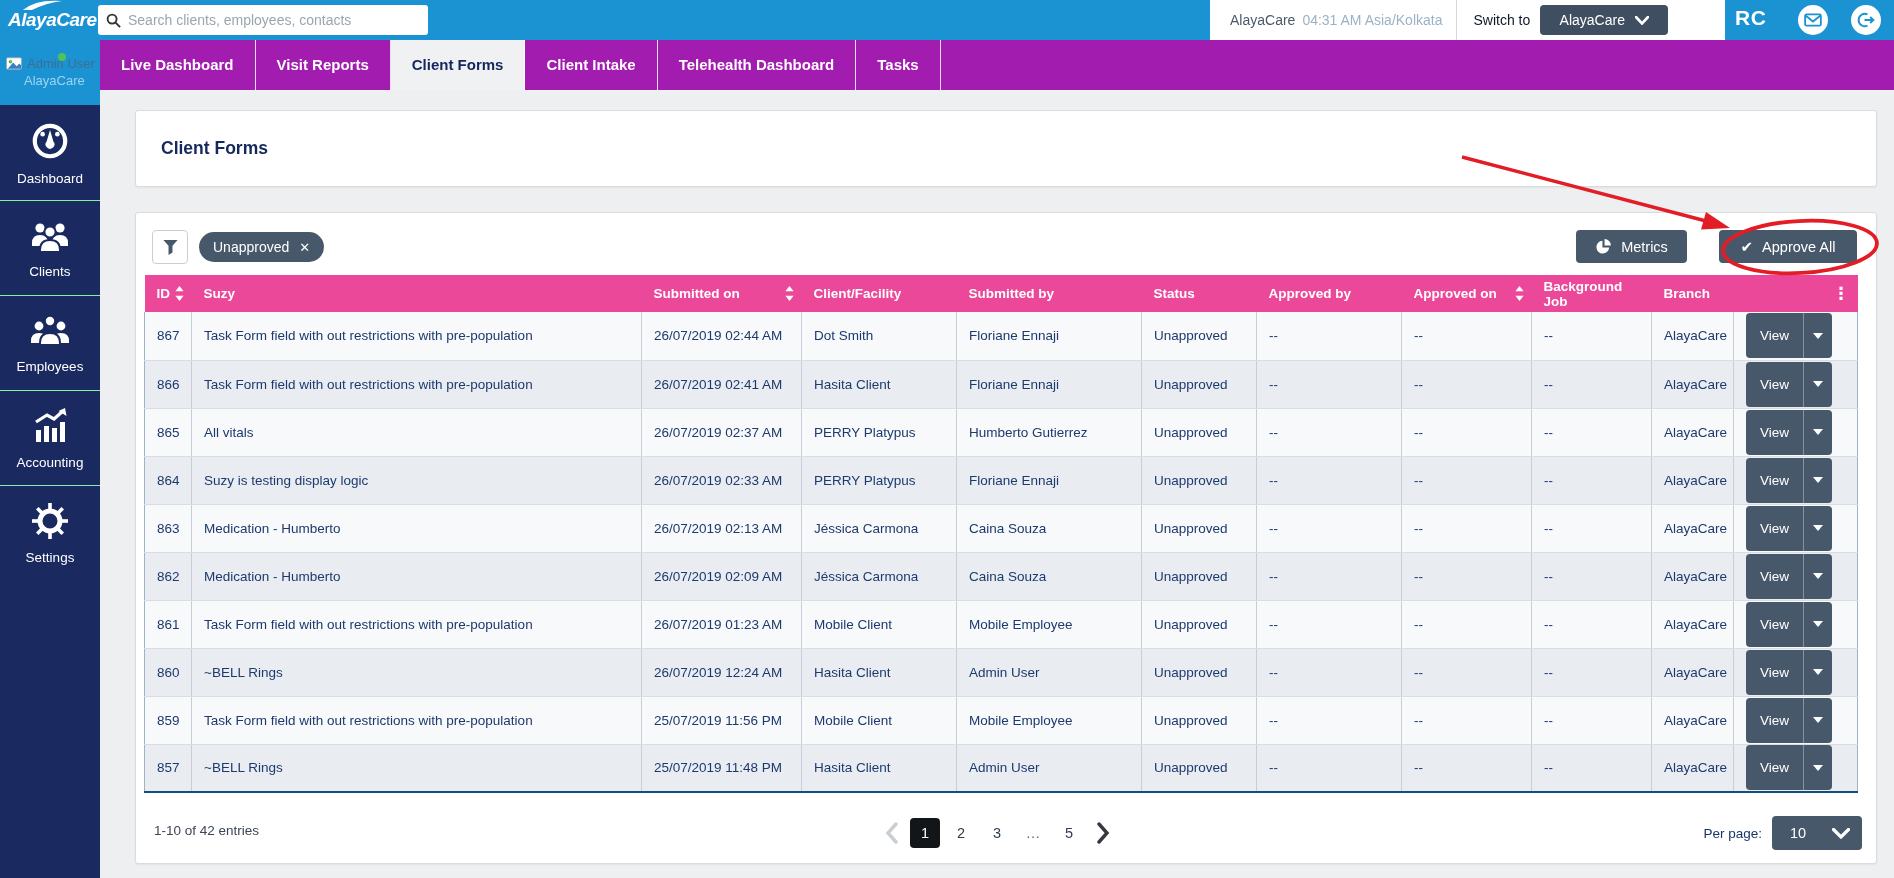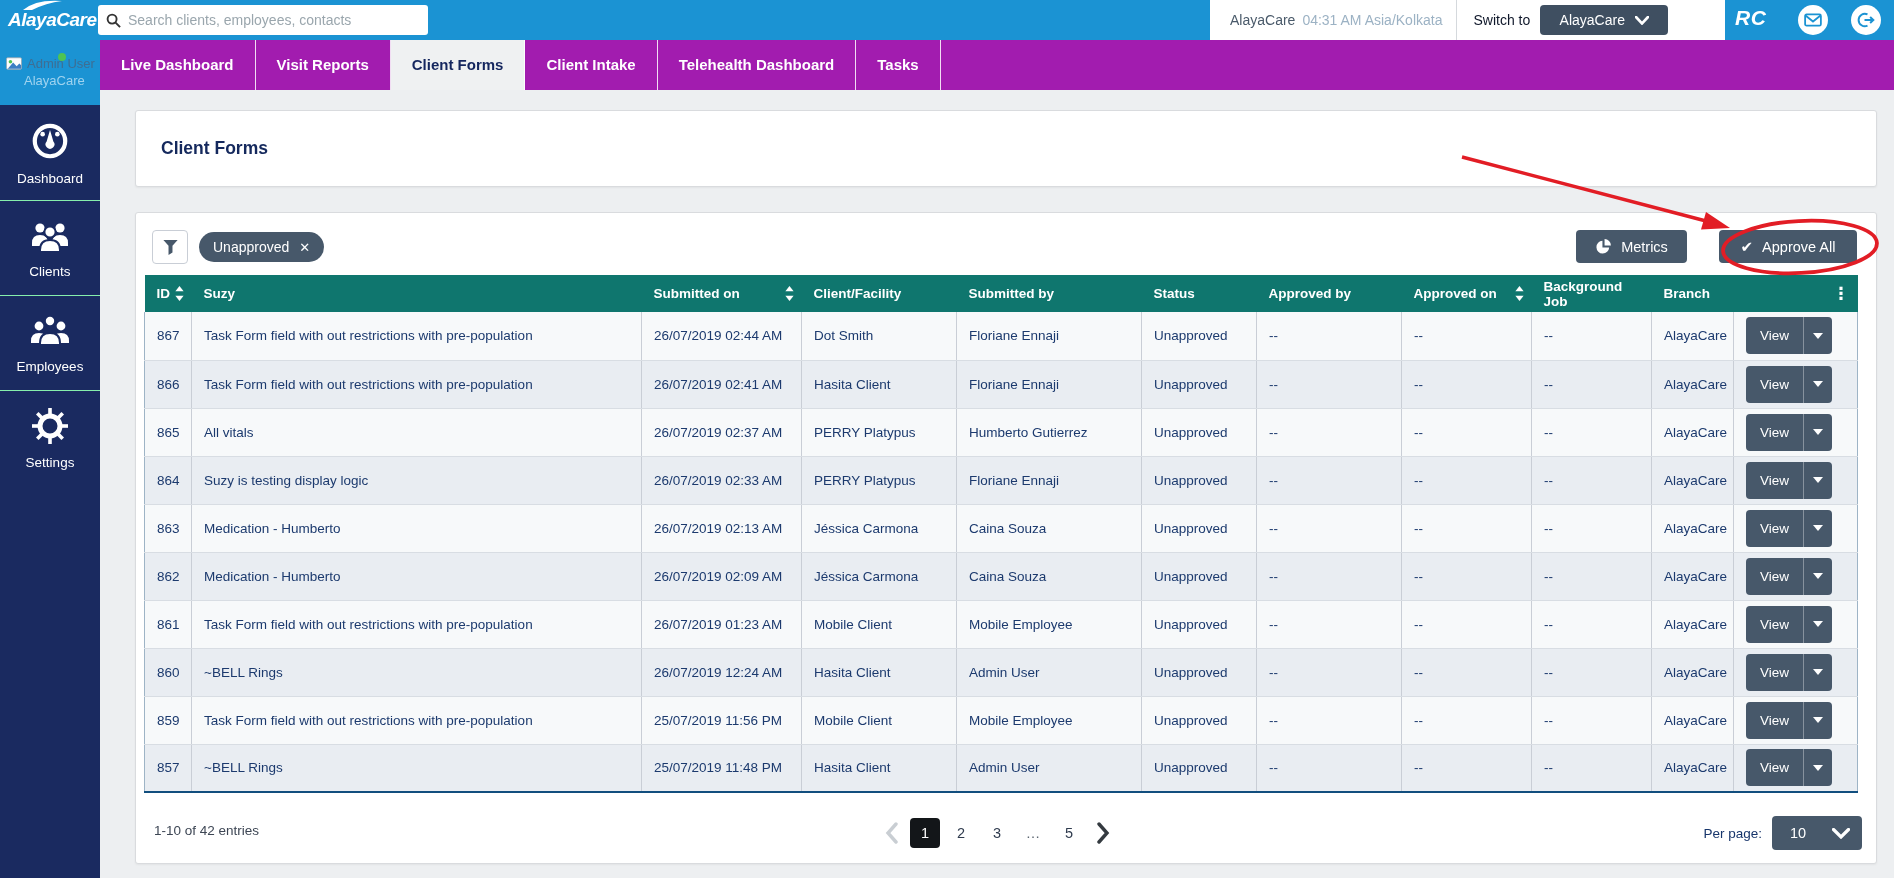--- a/index.html
+++ b/index.html
@@ -12,21 +12,21 @@
   .logo svg { position:absolute; left:14px; top:-4px; }
   .searchbox { position:absolute; left:98px; top:5px; width:330px; height:30px; background:#fff; border-radius:3px; display:flex; align-items:center; padding:0 8px; }
   .searchbox input { border:none; outline:none; flex:1; font-size:14px; color:#333; margin-left:7px; font-family:inherit; }
   .searchbox input::placeholder { color:#9aa6ad; }
   .tb-white { position:absolute; left:1210px; top:0; width:515px; height:40px; background:#fff; display:flex; align-items:center; padding:0 12px; font-size:14px; }
   .tb-tenant { color:#4a5a6a; margin-left:8px; }
   .tb-time { color:#9cb2c4; margin-left:7px; }
   .tb-divider { width:1px; height:40px; background:#d5d9dd; margin:0 16px 0 14px; }
   .tb-switch-label { color:#0f172a; margin-right:10px; }
   .switch-dd { width:128px; height:30px; background:#3f4f61; border-radius:4px; display:flex; align-items:center; justify-content:center; gap:10px; color:#fff; font-size:14px; cursor:pointer; }
-  .tb-initials { position:absolute; left:1735px; top:6px; color:#fff; font-size:21px; font-weight:bold; letter-spacing:0.5px;font-style:italic; }
+  .tb-initials { position:absolute; left:1735px; top:6px; color:#fff; font-size:21px; font-weight:bold; letter-spacing:0.5px; }
   .tb-circle { position:absolute; top:5px; width:30px; height:30px; border-radius:50%; background:#fff; display:flex; align-items:center; justify-content:center; cursor:pointer; }
   .tb-mail { left:1798px; } .tb-logout { left:1851px; }
 
   
   .tabsbar { position:absolute; left:100px; top:40px; width:1794px; height:50px; background:#a21caf; display:flex; z-index:4; }
   .tab { height:50px; line-height:50px; padding:0 21px; color:#fff; font-size:15px; font-weight:bold; border-right:1px solid rgba(255,255,255,0.85); cursor:pointer; white-space:nowrap; }
   .tab.active { background:#eff1f2; color:#14265e; }
 
   
   .sidebar { position:absolute; left:0; top:40px; width:100px; height:838px; background:#1a2a60; z-index:4; }
@@ -50,30 +50,30 @@
   .toolbar { position:absolute; left:16px; right:10px; top:17px; height:34px; }
   .filter-btn { position:absolute; left:0; top:0; width:36px; height:34px; background:#fff; border:1px solid #c9ced6; border-radius:4px; display:flex; align-items:center; justify-content:center; cursor:pointer; }
   .chip { position:absolute; left:47px; top:2px; height:30px; background:#47586a; border-radius:16px; color:#fff; font-size:14px; display:flex; align-items:center; padding:0 14px; gap:10px; }
   .chip .x { font-weight:bold; cursor:pointer; font-size:13px; }
   .btn-dark { position:absolute; top:0; height:33px; background:#47586a; border:none; border-radius:4px; color:#fff; font-size:14.5px; font-family:inherit; display:flex; align-items:center; justify-content:center; gap:9px; cursor:pointer; }
   .btn-metrics { right:179px; width:111px; }
   .btn-approve { right:9px; width:138px; }
 
   
   .data-table { position:absolute; left:8px; top:62px; width:1713px; border-collapse:collapse; table-layout:fixed; }
-  .data-table th { background:#0f766e; color:#fff; height:37px; font-size:13.5px; font-weight:bold; text-align:left; padding:0 8px 0 12px; }
+  .data-table th { background:#ec4899; color:#fff; height:37px; font-size:13.5px; font-weight:bold; text-align:left; padding:0 8px 0 12px; }
   .th-inner { display:flex; align-items:center; justify-content:space-between; }
   .data-table td { height:48px; font-size:13.5px; color:#1c3a6e; padding:0 8px 0 12px; border-left:1px solid #c9ced6; border-bottom:1px solid #d8dde3; overflow:hidden; white-space:nowrap; }
   .data-table td:first-child { border-left:1px solid #9eb4c6; }
   .data-table td:last-child { border-right:1px solid #9eb4c6; }
   .data-table tr:nth-child(odd) td { background:#f7f9fa; }
   .data-table tr:nth-child(even) td { background:#e9edf2; }
   .data-table tr:last-child td { border-bottom:2px solid #114e7e; }
   .kebab { font-size:17px; font-weight:bold; text-align:right; display:block; cursor:pointer; }
-  .view-btn { display:inline-flex; height:37px; background:#47586a; border-radius:4px; overflow:hidden; cursor:pointer; }
+  .view-btn { display:inline-flex; height:45px; background:#47586a; border-radius:4px; overflow:hidden; cursor:pointer; }
   .view-btn .vb-main { color:#fff; font-size:13.5px; display:flex; align-items:center; padding:0 14px; border-right:1px solid rgba(255,255,255,0.35); }
   .view-btn .vb-caret { width:28px; display:flex; align-items:center; justify-content:center; }
 
   
   .card-footer { position:absolute; left:16px; right:14px; top:600px; height:40px; }
   .entries { position:absolute; left:2px; top:10px; font-size:13.5px; color:#3d4654; }
   .pagination { position:absolute; left:726px; top:0; height:40px; display:flex; align-items:center; gap:6px; }
   .page-chevron { width:26px; height:30px; display:flex; align-items:center; justify-content:center; cursor:pointer; }
   .page-num { min-width:30px; height:30px; display:flex; align-items:center; justify-content:center; font-size:14.5px; color:#2f3b4e; cursor:pointer; border-radius:4px; }
   .page-num.active { background:#131619; color:#fff; }
@@ -176,20 +176,31 @@
       <div class="side-item">
         <span><svg width="44" height="38" viewBox="0 0 44 38">
             <circle cx="11" cy="14" r="4.4" fill="#fff"></circle>
             <path d="M3 29 q0-8 8-8 q8 0 8 8 v2 H3 Z" fill="#fff"></path>
             <circle cx="33" cy="14" r="4.4" fill="#fff"></circle>
             <path d="M25 29 q0-8 8-8 q8 0 8 8 v2 H25 Z" fill="#fff"></path>
             <circle cx="22" cy="9" r="5.2" fill="#fff" stroke="#1a2a60" stroke-width="2"></circle>
             <path d="M12 31 q0-10 10-10 q10 0 10 10 v2 H12 Z" fill="#fff" stroke="#1a2a60" stroke-width="2"></path>
           </svg></span>
         <span class="lbl">Employees</span>
+      </div>
+      <div class="side-item">
+        <span><svg width="42" height="40" viewBox="0 0 40 40">
+            <rect x="6" y="24" width="5" height="12" fill="#fff"></rect>
+            <rect x="14" y="20" width="5" height="16" fill="#fff"></rect>
+            <rect x="22" y="22" width="5" height="14" fill="#fff"></rect>
+            <rect x="30" y="16" width="5" height="20" fill="#fff"></rect>
+            <polyline points="6,16 17,9 24,13 33,5" fill="none" stroke="#fff" stroke-width="3.2"></polyline>
+            <polygon points="35,2 36.5,10 28.5,5" fill="#fff"></polygon>
+          </svg></span>
+        <span class="lbl">Accounting</span>
       </div>
       <div class="side-item">
         <span><svg width="40" height="40" viewBox="0 0 40 40">
             <g fill="#fff">
               <rect x="18.2" y="2" width="3.6" height="7"></rect>
               <rect x="18.2" y="31" width="3.6" height="7"></rect>
               <rect x="18.2" y="2" width="3.6" height="7" transform="rotate(45 20 20)"></rect>
               <rect x="18.2" y="31" width="3.6" height="7" transform="rotate(45 20 20)"></rect>
               <rect x="18.2" y="2" width="3.6" height="7" transform="rotate(90 20 20)"></rect>
               <rect x="18.2" y="31" width="3.6" height="7" transform="rotate(90 20 20)"></rect>

